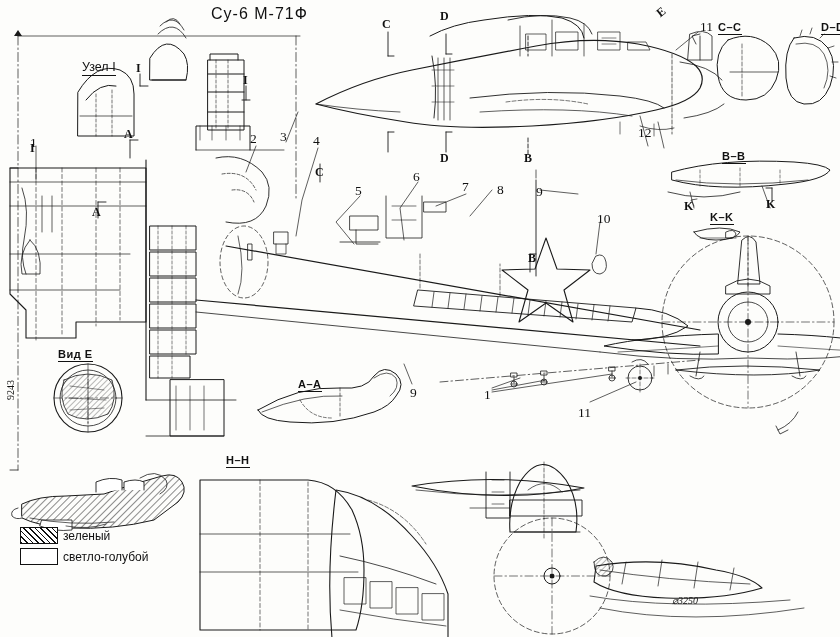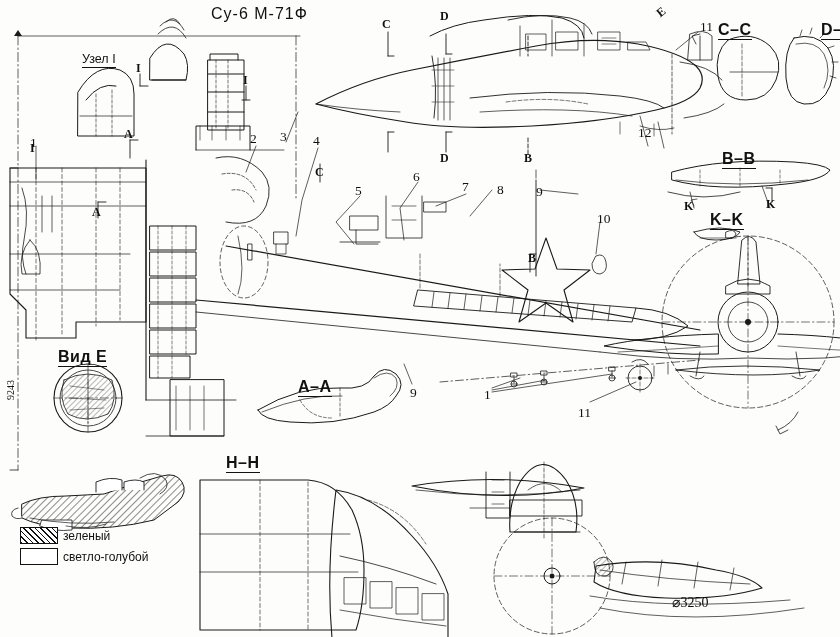--- a/index.html
+++ b/index.html
@@ -2,27 +2,27 @@
 <html><head>
 <meta charset="utf-8">
 <style>
   html,body{margin:0;padding:0;background:#ffffff;}
   body{width:840px;height:637px;overflow:hidden;
        font-family:"Liberation Sans",sans-serif;color:#1a1a1a;}
   #sheet{position:relative;width:840px;height:637px;background:#fdfdfb;}
   #sheet svg.layer{position:absolute;left:0;top:0;width:840px;height:637px;}
   .lbl{position:absolute;white-space:nowrap;line-height:1;color:#111;}
   .title{font-size:16px;letter-spacing:1px;font-family:"Liberation Sans",sans-serif;}
-  .sec{font-size:16px;font-weight:bold;letter-spacing:.5px;
+  .sec{font-size:11px;font-weight:bold;letter-spacing:.5px;
        border-bottom:1.6px solid #111;padding-bottom:1px;}
   .cal{font-size:13.5px;font-family:"Liberation Serif",serif;}
   .mk{font-size:12px;font-weight:bold;font-family:"Liberation Serif",serif;}
   .uz{font-size:12.5px;border-bottom:1.4px solid #111;padding-bottom:1px;}
   .leg{font-size:12px;}
-  .dim{font-size:14px;font-family:"Liberation Serif",serif;}
+  .dim{font-size:10px;font-family:"Liberation Serif",serif;font-style:italic;}
   .vrot{font-size:10px;font-family:"Liberation Serif",serif;
         transform:rotate(-90deg);transform-origin:left top;}
   .swatch{position:absolute;width:36px;height:15px;border:1.3px solid #111;background:#fff;}
   .swatch.h{background-image:repeating-linear-gradient(45deg,#111 0 1px,#fff 1px 4px);}
 </style>
 </head>
 <body>
 
 <div id="sheet">
 
@@ -316,21 +316,21 @@
       <path d="M140 74 l0 12 M140 86 l8 0" stroke-width=".9"></path>
       <path d="M246 86 l0 14 M242 100 l8 0" stroke-width=".9"></path>
 
       <path d="M10 168 l8 0 M10 470 l8 0" stroke-width=".8"></path>
       <path d="M18 36 l0 -6 M18 30 l4 6 l-8 0 z" fill="#1a1a1a" stroke="none"></path>
     </g>
   </svg>
 
   <div class="lbl title" style="left:211px;top:6px">Су-6  М-71Ф</div>
 
-  <div class="lbl uz" style="left:82px;top:53px">Узел I</div>
+  <div class="lbl uz" style="left:82px;top:61px">Узел I</div>
 
   <div class="lbl sec" style="left:58px;top:349px">Вид Е</div>
   <div class="lbl sec" style="left:298px;top:379px">A–A</div>
   <div class="lbl sec" style="left:722px;top:151px">B–B</div>
   <div class="lbl sec" style="left:718px;top:22px">C–C</div>
   <div class="lbl sec" style="left:821px;top:22px">D–D</div>
   <div class="lbl sec" style="left:710px;top:212px">K–K</div>
   <div class="lbl sec" style="left:226px;top:455px">H–H</div>
 
   <div class="lbl mk" style="left:382px;top:18px">C</div>

